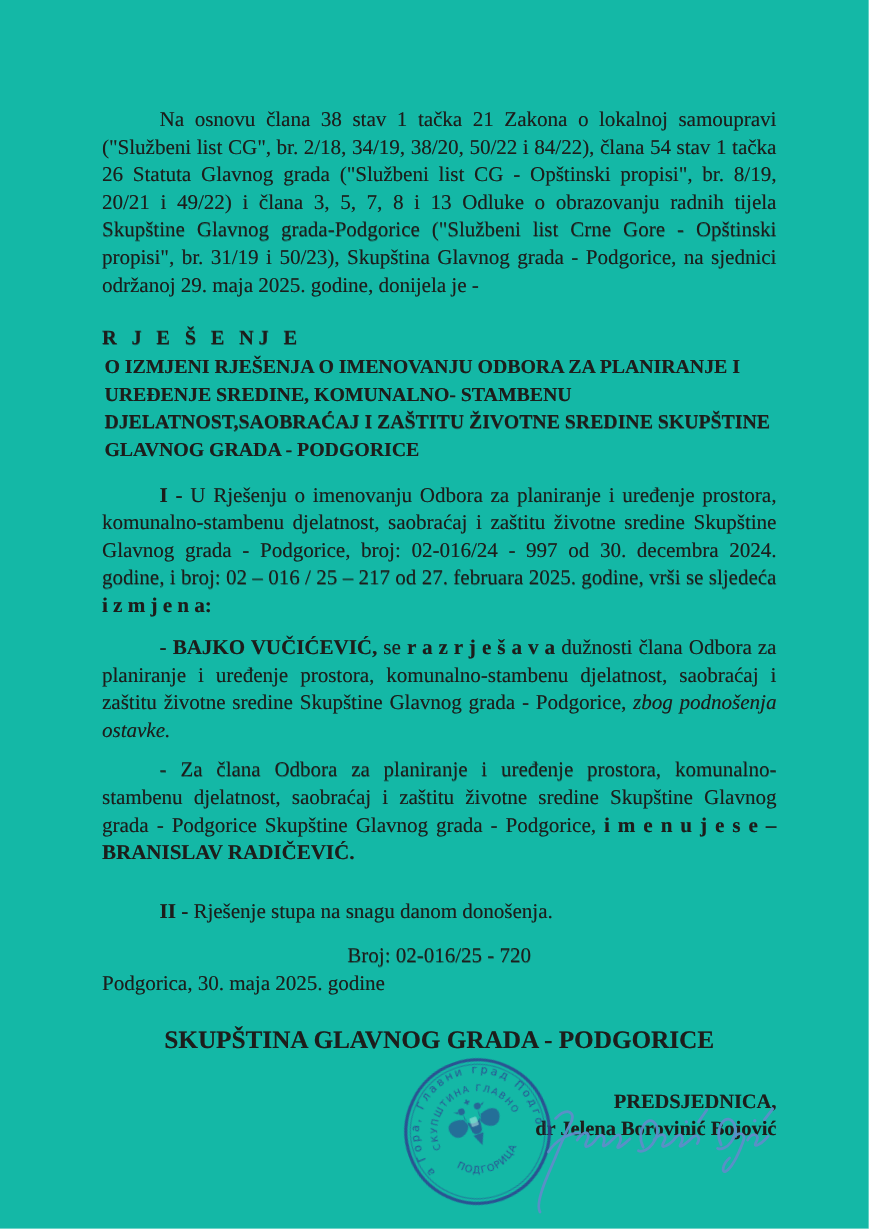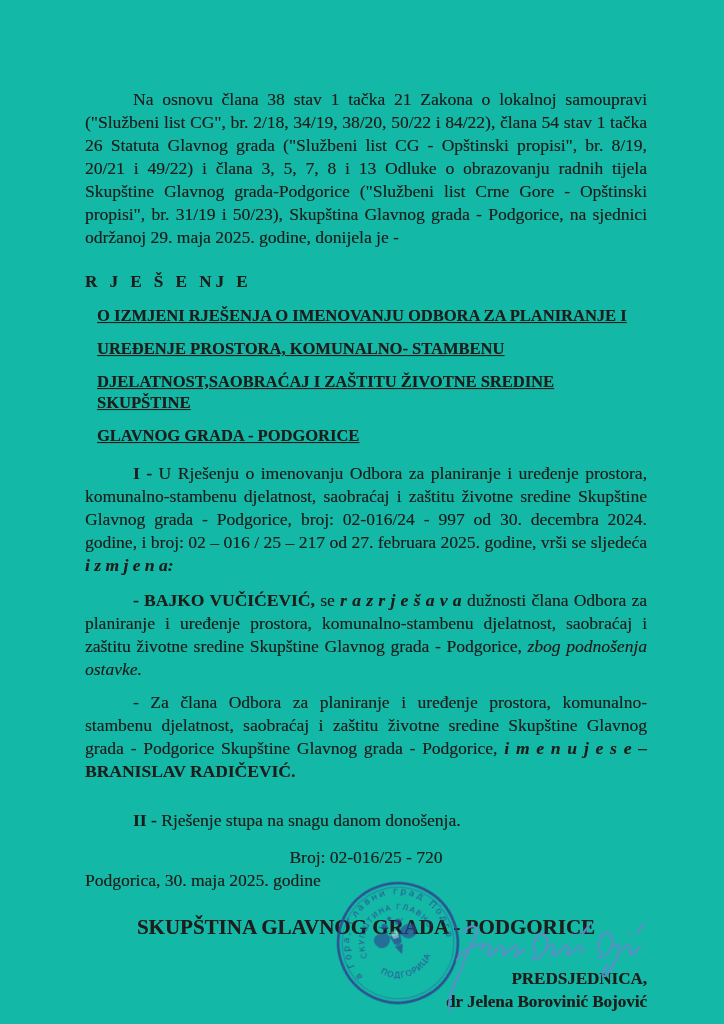--- a/index.html
+++ b/index.html
@@ -16,33 +16,33 @@
     left:85px;top:0;width:562px;
   }
   .body-par{
     font-size:17.5px;line-height:23px;
     text-align:justify;
     margin:0;
     text-shadow:0.2px 0.2px 0.45px rgba(25,25,25,0.45);
   }
   .indent{text-indent:48px;}
   .b{font-weight:bold;text-align:right;}
-  .bi{font-weight:bold;font-style:italic;}
+  .bi{font-weight:bold;}
   .i{font-style:italic;}
   .intro{margin-top:88px;}
   .title-block{
     margin-top:22px;
     text-align:left;
     font-weight:bold;
     text-shadow:0.2px 0.2px 0.5px rgba(25,25,25,0.5);
   }
   .title-main{
     font-size:17px;letter-spacing:4px;line-height:22px;margin:0;
   }
-  .title-sub{font-size:16.5px;line-height:21px;margin:12px;text-decoration:underline;}
+  .title-sub{font-size:16.5px;line-height:21px;margin:2px;}
   .sec-i{margin-top:16px;}
   .dismissal{margin-top:12px;}
   .appointment{margin-top:10px;}
   .sec-ii{margin-top:26px;text-align:left;}
   .doc-number{margin-top:14px;text-align:center;}
   .place-date{text-align:left;}
   .assembly{
     margin-top:24px;text-align:center;font-weight:bold;
     font-size:21px;line-height:23px;
     text-shadow:0.2px 0.2px 0.5px rgba(25,25,25,0.5);
@@ -67,21 +67,21 @@
 <body>
 
 <div class="page">
   <div class="content">
 
     <p class="body-par indent intro"><span>Na osnovu člana 38 stav 1 tačka 21 Zakona o lokalnoj samoupravi ("Službeni list CG", br. 2/18, 34/19, 38/20, 50/22 i 84/22), člana 54 stav 1 tačka 26 Statuta Glavnog grada ("Službeni list CG - Opštinski propisi", br. 8/19, 20/21 i 49/22) i člana 3, 5, 7, 8 i 13 Odluke o obrazovanju radnih tijela Skupštine Glavnog grada-Podgorice ("Službeni list Crne Gore - Opštinski propisi", br. 31/19 i 50/23), Skupština Glavnog grada - Podgorice, na sjednici održanoj 29. maja 2025. godine, donijela je -</span></p>
 
     <div class="title-block">
       <p class="title-main">R J E Š E NJ E</p>
       <p class="title-sub">O IZMJENI RJEŠENJA O IMENOVANJU ODBORA ZA PLANIRANJE I</p>
-      <p class="title-sub">UREĐENJE PROSTORA, KOMUNALNO- STAMBENU</p>
+      <p class="title-sub">UREĐENJE SREDINE, KOMUNALNO- STAMBENU</p>
       <p class="title-sub">DJELATNOST,SAOBRAĆAJ I ZAŠTITU ŽIVOTNE SREDINE SKUPŠTINE</p>
       <p class="title-sub">GLAVNOG GRADA - PODGORICE</p>
     </div>
 
     <p class="body-par indent sec-i"><span class="b">I - </span><span>U Rješenju o imenovanju Odbora za planiranje i uređenje prostora, komunalno-stambenu djelatnost, saobraćaj i zaštitu životne sredine Skupštine Glavnog grada - Podgorice, broj: 02-016/24 - 997 od 30. decembra 2024. godine, i broj: 02 – 016 / 25 – 217 od 27. februara 2025. godine, vrši se sljedeća </span><span class="bi">i z m j e n a:</span></p>
 
     <p class="body-par indent dismissal"><span class="b">- BAJKO VUČIĆEVIĆ,</span><span> se </span><span class="bi">r a z r j e š a v a </span><span>dužnosti člana Odbora za planiranje i uređenje prostora, komunalno-stambenu djelatnost, saobraćaj i zaštitu životne sredine Skupštine Glavnog grada - Podgorice, </span><span class="i">zbog podnošenja ostavke.</span></p>
 
     <p class="body-par indent appointment"><span>- Za člana  Odbora za planiranje i uređenje prostora, komunalno-stambenu djelatnost, saobraćaj i zaštitu životne sredine  Skupštine Glavnog grada - Podgorice Skupštine Glavnog grada - Podgorice,  </span><span class="bi">i m e n u j e  s e – </span><span class="b">BRANISLAV RADIČEVIĆ.</span></p>
 

